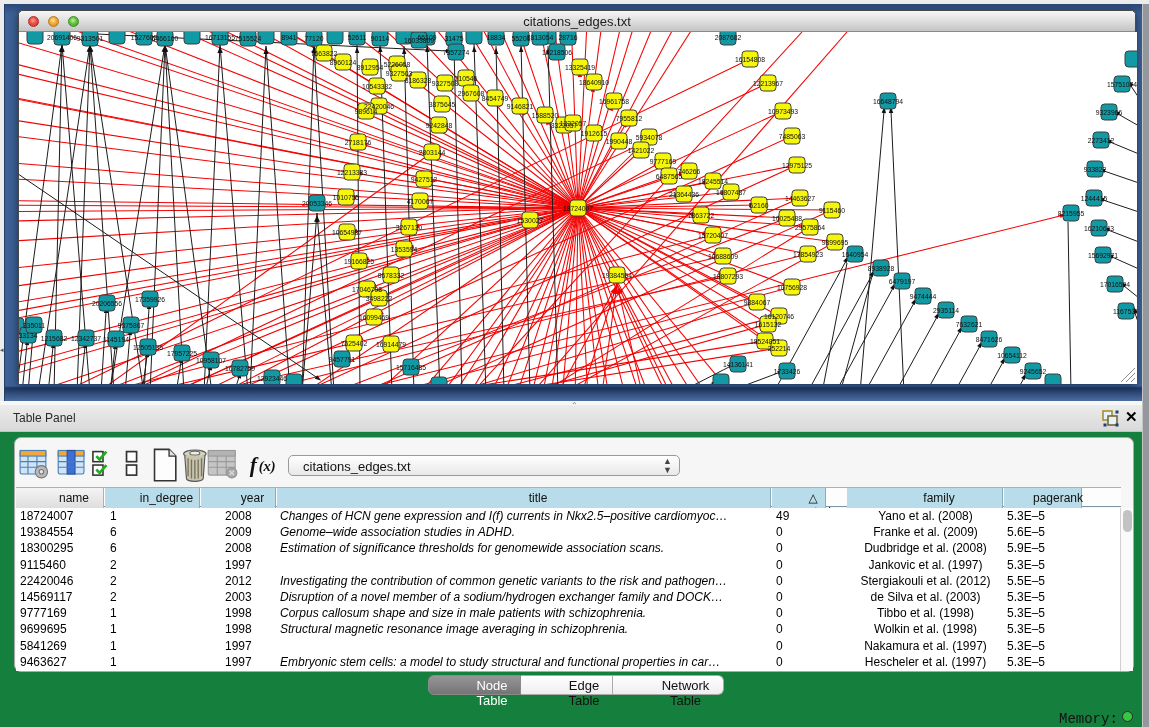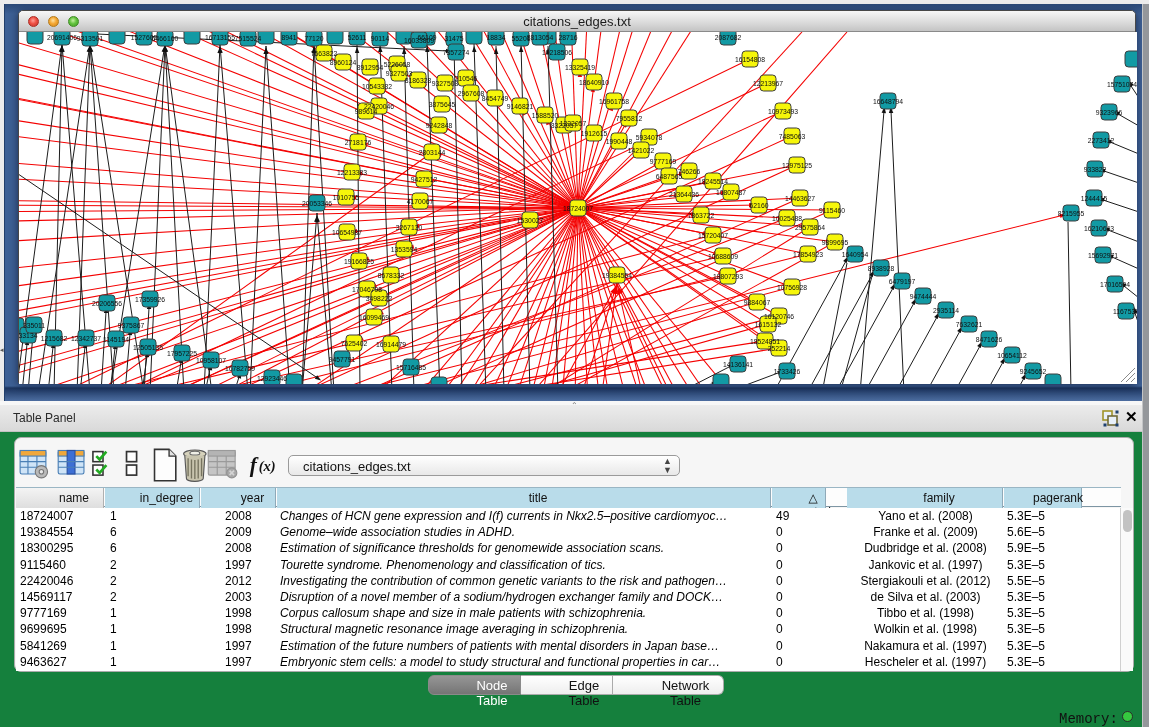--- a/index.html
+++ b/index.html
@@ -857,21 +857,20 @@
           <span class="c2">2008</span>
           <span class="c3">Estimation of significance thresholds for genomewide association scans.</span>
           <span class="c4">0</span>
           <span class="c5">Dudbridge et al. (2008)</span>
           <span class="c6">5.9E–5</span>
         </div>
 <div class="tr" style="top:48.6px">
           <span class="c0">9115460</span>
           <span class="c1">2</span>
           <span class="c2">1997</span>
-          <span class="c3">Tourette syndrome. Phenomenology and classification of tics.</span>
           <span class="c4">0</span>
           <span class="c5">Jankovic et al. (1997)</span>
           <span class="c6">5.3E–5</span>
         </div>
 <div class="tr" style="top:64.8px">
           <span class="c0">22420046</span>
           <span class="c1">2</span>
           <span class="c2">2012</span>
           <span class="c3">Investigating the contribution of common genetic variants to the risk and pathogen…</span>
           <span class="c4">0</span>
@@ -902,21 +901,20 @@
           <span class="c2">1998</span>
           <span class="c3">Structural magnetic resonance image averaging in schizophrenia.</span>
           <span class="c4">0</span>
           <span class="c5">Wolkin et al. (1998)</span>
           <span class="c6">5.3E–5</span>
         </div>
 <div class="tr" style="top:129.6px">
           <span class="c0">5841269</span>
           <span class="c1">1</span>
           <span class="c2">1997</span>
-          <span class="c3">Estimation of the future numbers of patients with mental disorders in Japan base…</span>
           <span class="c4">0</span>
           <span class="c5">Nakamura et al. (1997)</span>
           <span class="c6">5.3E–5</span>
         </div>
 <div class="tr" style="top:145.8px">
           <span class="c0">9463627</span>
           <span class="c1">1</span>
           <span class="c2">1997</span>
           <span class="c3">Embryonic stem cells: a model to study structural and functional properties in car…</span>
           <span class="c4">0</span>

